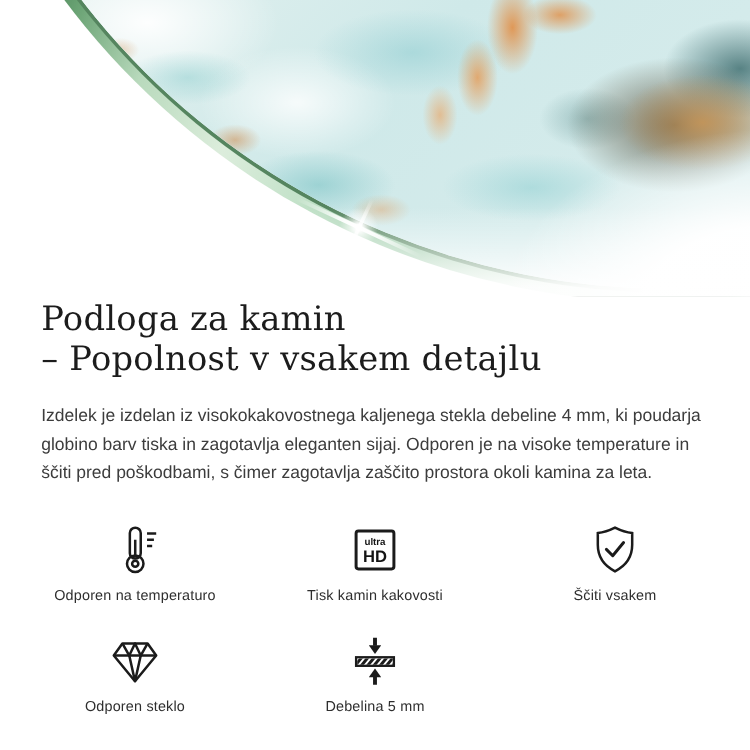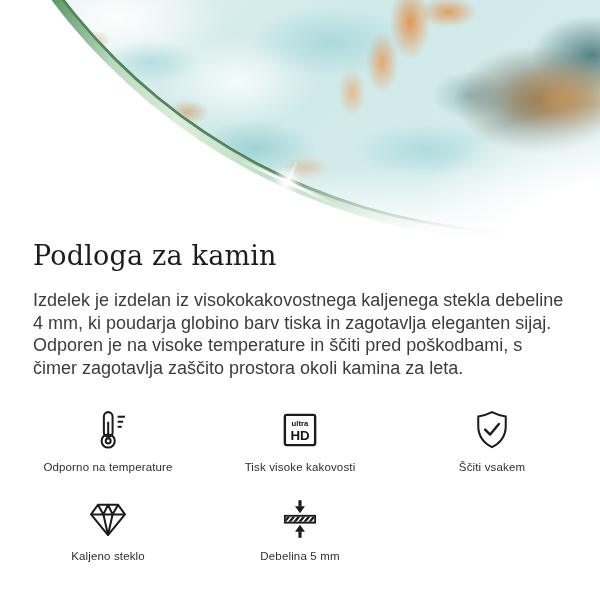--- a/index.html
+++ b/index.html
@@ -61,21 +61,21 @@
     background:linear-gradient(90deg, rgba(255,255,255,0), #fff 50%, rgba(255,255,255,0));
   }
   
   .content{padding:0 33px;}
   .title{
     margin:3px 0 0;font-family:"DejaVu Serif",serif;font-weight:400;
     font-size:27px;line-height:32px;color:#1c1c1c;letter-spacing:.2px;
   }
   .title span{display:block;}
   .description{
-    margin:17px 0 0;max-width:537px;font-size:18px;line-height:22.5px;
+    margin:17px 0 0;max-width:537px;font-size:14px;line-height:22.5px;
     color:#3c3c3c;
   }
   
   .features{
     margin-top:29px;padding:0 12px;display:grid;
     grid-template-columns:repeat(3,1fr);row-gap:24px;
   }
   .feature{display:flex;flex-direction:column;align-items:center;}
   .feature .icon-box{height:44px;display:flex;align-items:center;justify-content:center;}
   .feature svg{display:block;}
@@ -95,50 +95,51 @@
       <div class="ray1"></div>
       <div class="ray2"></div>
       <div class="glow"></div>
     </div>
     <div class="layer hero-fade"></div>
   </section>
 
   <section class="content">
     <h1 class="title">
       <span>Podloga za kamin</span>
+      <span>– Popolnost v vsakem detajlu</span>
     </h1>
     <p class="description">Izdelek je izdelan iz visokokakovostnega kaljenega stekla debeline 4 mm, ki poudarja globino barv tiska in zagotavlja eleganten sijaj. Odporen je na visoke temperature in ščiti pred poškodbami, s čimer zagotavlja zaščito prostora okoli kamina za leta.</p>
   </section>
 
   <section class="features">
 
     <div class="feature">
       <div class="icon-box">
         <svg width="44" height="44" viewBox="0 0 48 48">
           <rect class="ic" x="19.5" y="4.5" width="9.5" height="27" rx="4.75"></rect>
           <circle class="ic" cx="24.2" cy="36" r="7.2"></circle>
           <line class="ic" x1="24.2" y1="15" x2="24.2" y2="30.5"></line>
           <circle class="ic" cx="24.2" cy="36" r="2.7"></circle>
           <line class="ic" x1="34.5" y1="9.5" x2="42.5" y2="9.5"></line>
           <line class="ic" x1="34.5" y1="15" x2="40.5" y2="15"></line>
           <line class="ic" x1="34.5" y1="20.5" x2="39" y2="20.5"></line>
         </svg>
       </div>
-      <div class="label">Odporno na temperature</div>
+      <div class="label">Odporen na temperaturo</div>
     </div>
 
     <div class="feature">
       <div class="icon-box">
         <svg width="44" height="44" viewBox="0 0 48 48">
           <rect class="ic" x="7.5" y="7.5" width="33" height="33" rx="2" style="stroke-width:2.6"></rect>
           <text x="24" y="20" text-anchor="middle" font-family="Liberation Sans, sans-serif" font-size="8.5" font-weight="600" fill="#141414">ultra</text>
           <text x="24" y="34.5" text-anchor="middle" font-family="Liberation Sans, sans-serif" font-size="14.5" font-weight="800" fill="#141414">HD</text>
         </svg>
       </div>
-      <div class="label">Tisk visoke kakovosti</div>
+      <div class="label">Tisk kamin kakovosti</div>
     </div>
 
     <div class="feature">
       <div class="icon-box">
         <svg width="44" height="44" viewBox="0 0 48 48">
           <path class="ic" d="M24,4.5 C29,7 34,8.7 39,9.2 L39,19.5 C39,30 33.5,37.8 24,42.6 C14.5,37.8 9,30 9,19.5 L9,9.2 C14,8.7 19,7 24,4.5 Z"></path>
           <path class="ic" d="M16.5,23.5 L22,29 L31.5,17.5" style="stroke-width:2.6;stroke-linecap:round;stroke-linejoin:round"></path>
         </svg>
       </div>
       <div class="label">Ščiti vsakem</div>
@@ -146,21 +147,21 @@
 
     <div class="feature">
       <div class="icon-box">
         <svg width="44" height="44" viewBox="0 0 48 48">
           <path class="ic" style="stroke-linejoin:round" d="M13,8.5 L35,8.5 L42.5,19 L24,41.5 L5.5,19 Z"></path>
           <path class="ic" d="M5.5,19 L42.5,19"></path>
           <path class="ic" style="stroke-linejoin:round" d="M13,8.5 L19,19 L24,8.5 L29,19 L35,8.5"></path>
           <path class="ic" d="M19,19 L24,41.5 M29,19 L24,41.5"></path>
         </svg>
       </div>
-      <div class="label">Kaljeno steklo</div>
+      <div class="label">Odporen steklo</div>
     </div>
 
 
     <div class="feature">
       <div class="icon-box">
         <svg width="44" height="44" viewBox="0 0 48 48">
           <defs>
             <clipPath id="barClip">
                 <rect x="8.5" y="21.5" width="31" height="5.5"></rect>
               </clipPath>

